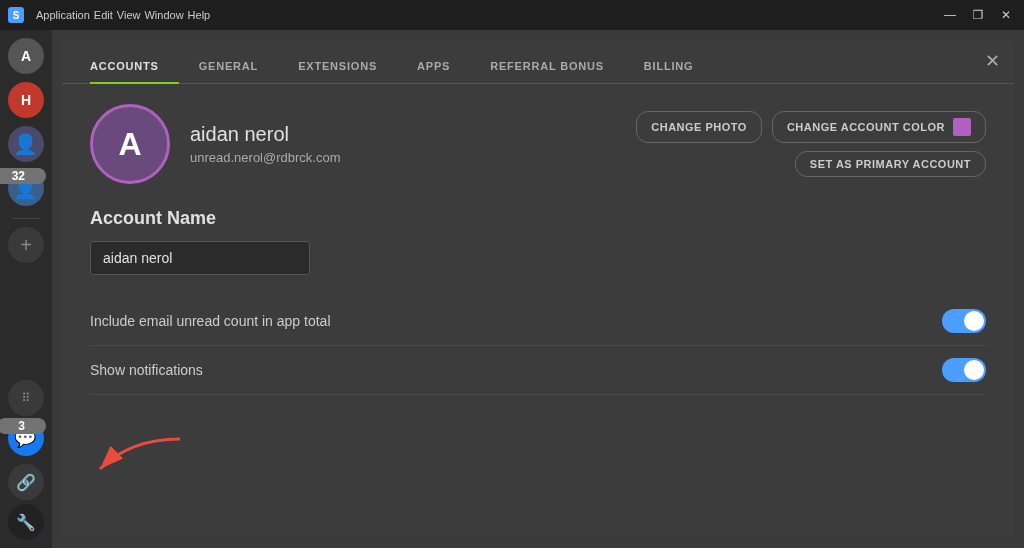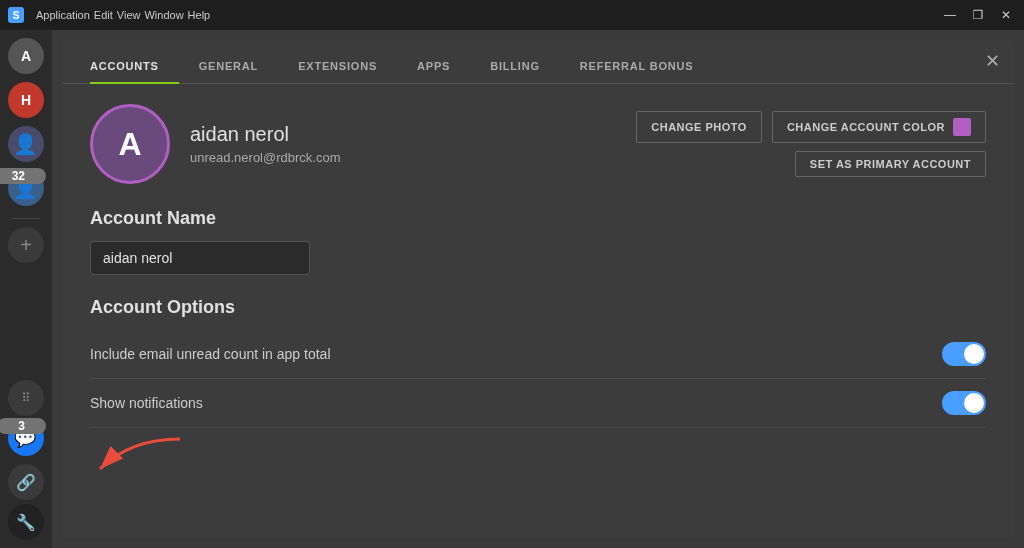--- a/index.html
+++ b/index.html
@@ -264,21 +264,21 @@
     .btn-outline {
       background: none;
       border: 1px solid #666;
       color: #ccc;
       padding: 6px 14px;
       font-size: 11px;
       letter-spacing: 0.5px;
       font-weight: 600;
       text-transform: uppercase;
       cursor: pointer;
-      border-radius: 2px;
+      border-radius: 12px;
       display: flex;
       align-items: center;
       gap: 8px;
     }
     .color-swatch {
       width: 18px;
       height: 18px;
       background: #b060c0;
       border-radius: 2px;
     }
@@ -409,22 +409,22 @@
     <div class="settings-panel">
 
       <button class="panel-close">✕</button>
 
 
       <div class="tabs">
         <div class="tab active">ACCOUNTS</div>
         <div class="tab">GENERAL</div>
         <div class="tab">EXTENSIONS</div>
         <div class="tab">APPS</div>
+        <div class="tab">REFERRAL BONUS</div>
         <div class="tab">BILLING</div>
-        <div class="tab">REFERRAL BONUS</div>
       </div>
 
       <div class="settings-body">
 
         <div class="account-header">
           <div class="account-info-left">
             <div class="account-avatar-large">
               <span>A</span>
             </div>
             <div>
@@ -443,21 +443,20 @@
             <button class="btn-outline" style="align-self:flex-end;">SET AS PRIMARY ACCOUNT</button>
           </div>
         </div>
 
         <div>
           <div class="section-title">Account Name</div>
           <input class="name-input" type="text" value="aidan nerol" style="">
         </div>
 
         <div class="options-section">
-          <div class="section-title">Account Options</div>
 
 
           <div class="option-row">
             <span class="option-label">Include email unread count in app total</span>
             <div class="toggle on">
               <div class="toggle-knob"></div>
             </div>
           </div>
 
           <div class="option-row">

